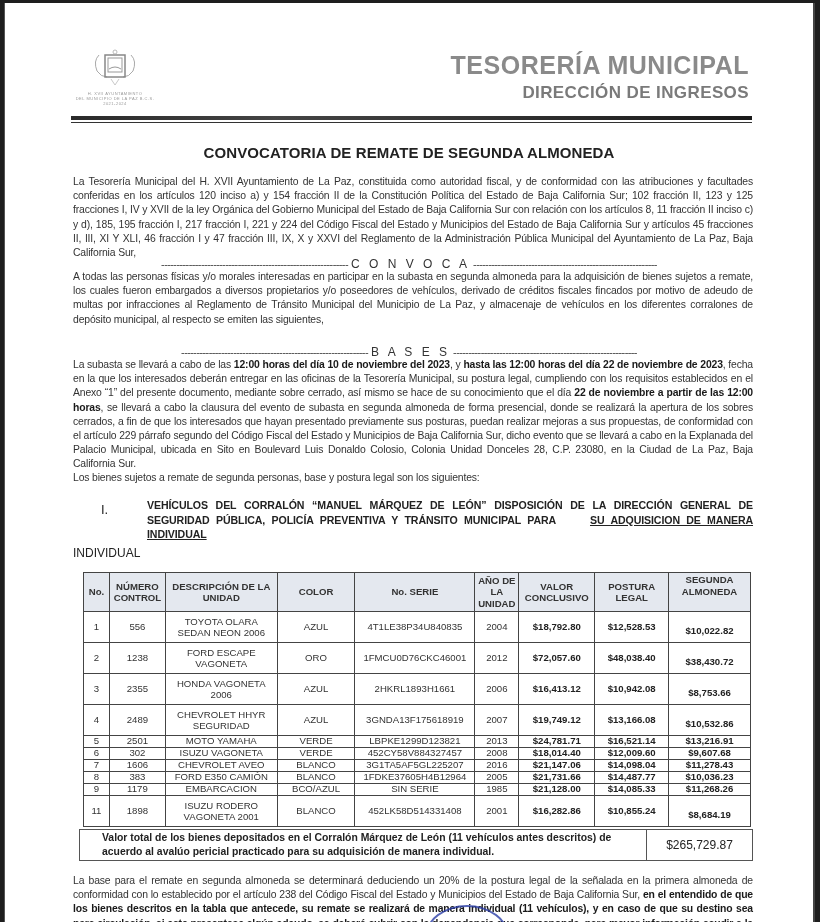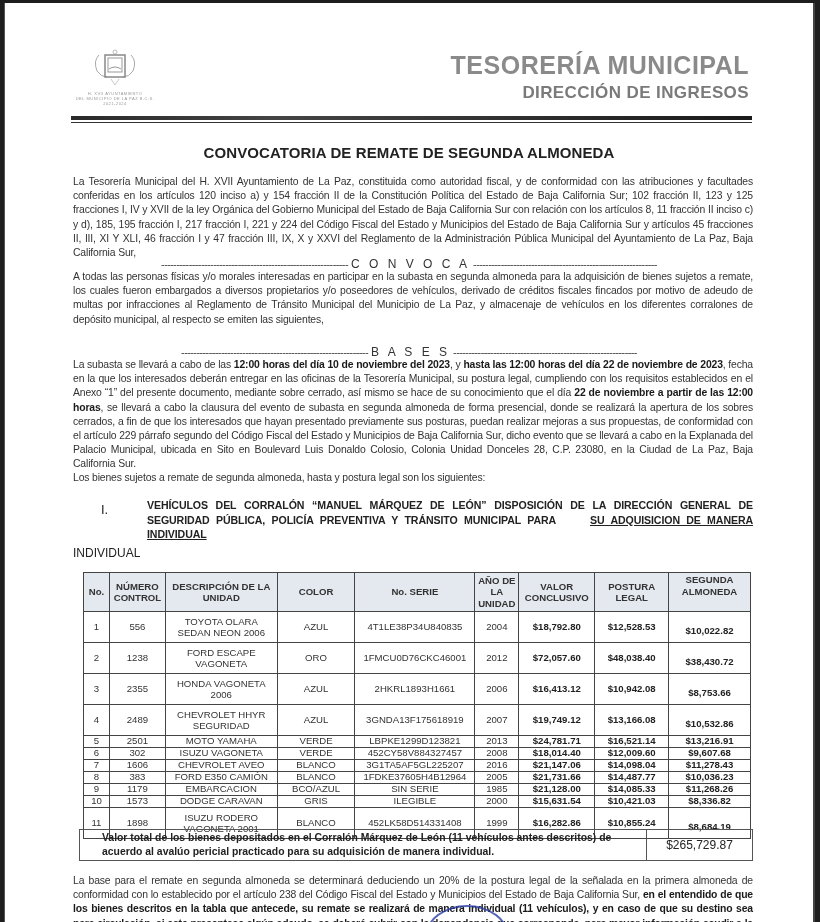--- a/index.html
+++ b/index.html
@@ -138,21 +138,21 @@
   </div>
   <div class="para" style="top:267px;">A todas las personas físicas y/o morales interesadas en participar en la subasta en segunda almoneda para la adquisición de bienes sujetos a remate, los cuales fueron embargados a diversos propietarios y/o poseedores de vehículos, derivado de créditos fiscales fincados por motivo de adeudo de multas por infracciones al Reglamento de Tránsito Municipal del Municipio de La Paz, y almacenaje de vehículos en los diferentes corralones de depósito municipal, al respecto se emiten las siguientes,</div>
 
   <div class="sep" style="top:342px;">
     <span class="dash">-------------------------------------------------------------</span>
     <span class="word">B A S E S</span>
     <span class="dash">------------------------------------------------------------</span>
   </div>
   <div class="para" style="top:355px;"><span>La subasta se llevará a cabo de las </span><b>12:00 horas del día 10 de noviembre del 2023</b><span>, y </span><b>hasta las 12:00 horas del día 22 de noviembre de 2023</b><span>, fecha en la que los interesados deberán entregar en las oficinas de la Tesorería Municipal, su postura legal, cumpliendo con los requisitos establecidos en el Anexo “1” del presente documento, mediante sobre cerrado, así mismo se hace de su conocimiento que el día </span><b>22 de noviembre a partir de las 12:00 horas</b><span>, se llevará a cabo la clausura del evento de subasta en segunda almoneda de forma presencial, donde se realizará la apertura de los sobres cerrados, a fin de que los interesados que hayan presentado previamente sus posturas, puedan realizar mejoras a sus propuestas, de conformidad con el artículo 229 párrafo segundo del Código Fiscal del Estado y Municipios de Baja California Sur, dicho evento que se llevará a cabo en la Explanada del Palacio Municipal, ubicada en Sito en Boulevard Luis Donaldo Colosio, Colonia Unidad Donceles 28, C.P. 23080, en la Ciudad de La Paz, Baja California Sur.</span></div>
 
-  <div class="para" style="top:468px;">Los bienes sujetos a remate de segunda almoneda, hasta y postura legal son los siguientes:</div>
+  <div class="para" style="top:468px;">Los bienes sujetos a remate de segunda personas, base y postura legal son los siguientes:</div>
 
   <div class="sec-num">I.</div>
   <div class="sec-text"><span>VEHÍCULOS DEL CORRALÓN “MANUEL MÁRQUEZ DE LEÓN” DISPOSICIÓN DE LA DIRECCIÓN GENERAL DE SEGURIDAD PÚBLICA, POLICÍA PREVENTIVA Y TRÁNSITO MUNICIPAL PARA </span><u>SU ADQUISICION DE MANERA INDIVIDUAL</u></div>
 
   <div class="individual">INDIVIDUAL</div>
 
   <table class="vehicles">
     <colgroup>
       <col style="width:26px">
         <col style="width:56px">
@@ -270,38 +270,27 @@
           <td>9</td>
           <td>1179</td>
           <td>EMBARCACION</td>
           <td>BCO/AZUL</td>
           <td>SIN SERIE</td>
           <td>1985</td>
           <td class="money">$21,128.00</td>
           <td class="money">$14,085.33</td>
           <td class="money seg">$11,268.26</td>
         </tr>
-        <tr class="short">
-          <td>10</td>
-          <td>1573</td>
-          <td>DODGE CARAVAN</td>
-          <td>GRIS</td>
-          <td>ILEGIBLE</td>
-          <td>2000</td>
-          <td class="money">$15,631.54</td>
-          <td class="money">$10,421.03</td>
-          <td class="money seg">$8,336.82</td>
-        </tr>
         <tr class="tall">
           <td>11</td>
           <td>1898</td>
           <td>ISUZU RODERO VAGONETA 2001</td>
           <td>BLANCO</td>
           <td>452LK58D514331408</td>
-          <td>1999</td>
+          <td>2001</td>
           <td class="money">$16,282.86</td>
           <td class="money">$10,855.24</td>
           <td class="money seg">$8,684.19</td>
         </tr>
       </tbody>
   </table>
 
   <div class="total-box">
     <div class="total-label">Valor total de los bienes depositados en el Corralón Márquez de León (11 vehículos antes descritos) de acuerdo al avalúo pericial practicado para su adquisición de manera individual.</div>
     <div class="total-value">$265,729.87</div>

